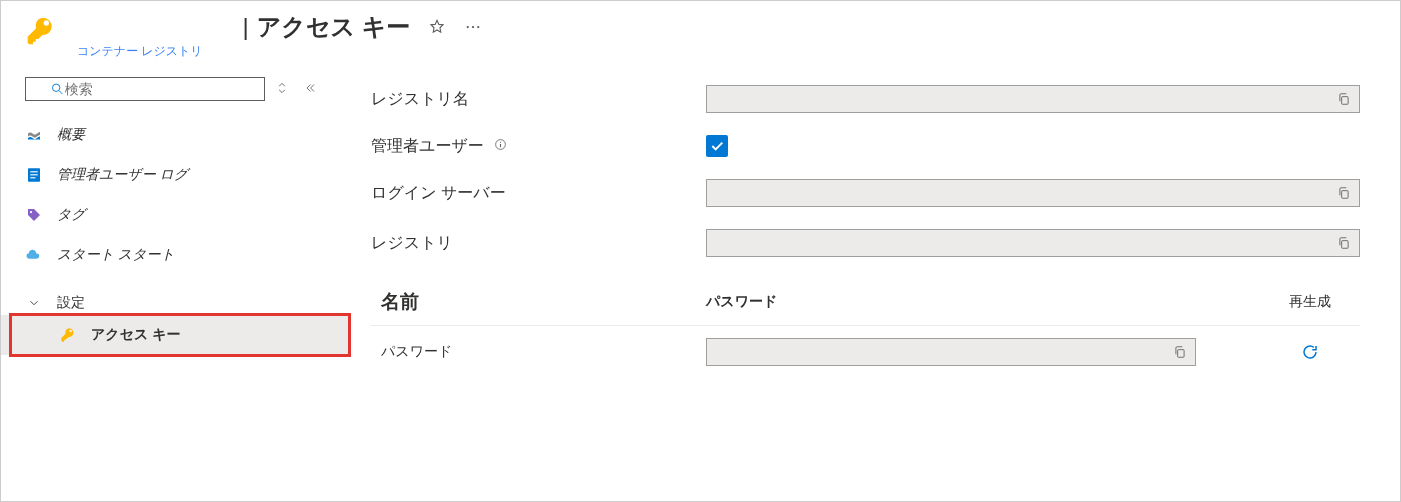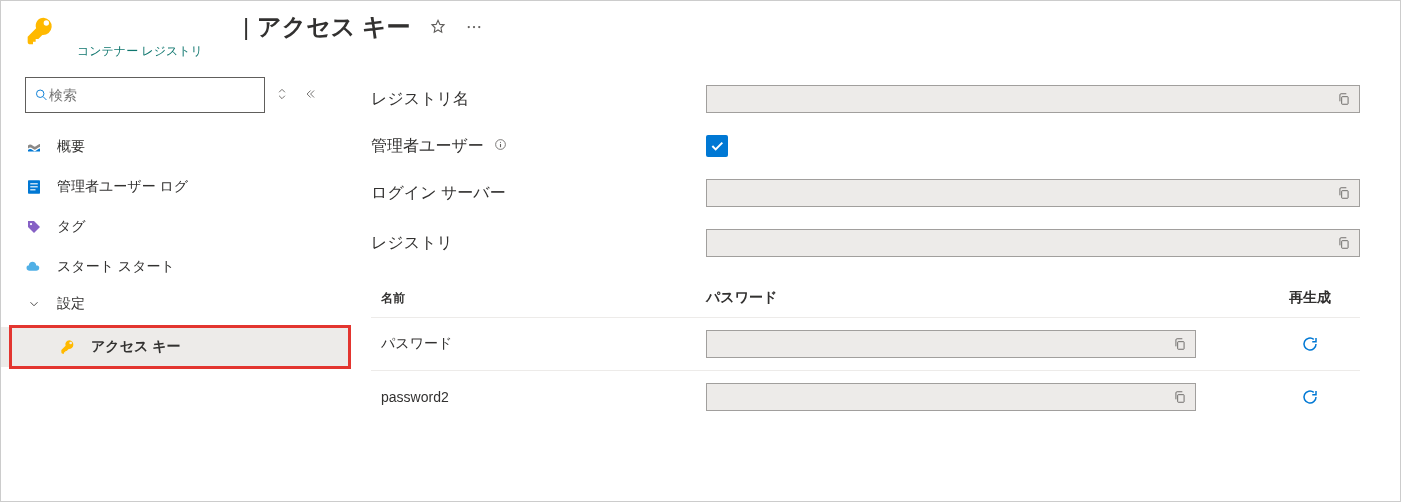--- a/index.html
+++ b/index.html
@@ -24,23 +24,24 @@
       height: 64px;
     }
     .header-key-icon {
       width: 32px;
       height: 32px;
       margin-top: 4px;
       flex-shrink: 0;
     }
     .header-sub {
       font-size: 12px;
-      color: #0f766e;
+      color: #3b82f6;
       margin-left: 20px;
       margin-top: 32px;
+      font-family: Liberation Serif, serif;
     }
     .header-title-wrap {
       display: flex;
       align-items: center;
       margin-left: 40px;
     }
     .header-title {
       font-size: 24px;
       font-weight: 600;
       color: #323130;
@@ -69,24 +70,24 @@
     }
     .search-row {
       display: flex;
       align-items: center;
       padding: 4px 20px 14px 24px;
       gap: 10px;
     }
     .search-box {
       flex: 1;
       border: 1px solid #605e5c;
-      height: 36px;
-      display: flex;
-      align-items: center;
-      padding: 0 8px;
+      height: 24px;
+      display: flex;
+      align-items: center;
+      padding: 0 24px;
       max-width: 240px;
     }
     .search-input {
       border: none;
       outline: none;
       width: 100%;
       font-size: 14px;
       color: #605e5c;
       background: transparent;
     }
@@ -94,36 +95,37 @@
       display: flex;
       gap: 14px;
       color: #605e5c;
     }
     .nav-item {
       display: flex;
       align-items: center;
       padding: 8px 0 8px 24px;
       height: 40px;
       cursor: pointer;
+      font-style: italic;
     }
     .nav-icon {
       width: 18px;
       height: 18px;
       margin-right: 14px;
       display: inline-flex;
       align-items: center;
       justify-content: center;
       flex-shrink: 0;
     }
     .nav-label {
       font-size: 14px;
     }
     .nav-section-header {
       display: flex;
-      align-items: flex-start;
+      align-items: flex-end;
       padding: 8px 0 3px 24px;
       height: 40px;
       cursor: pointer;
     }
     .nav-sub-item {
       display: flex;
       align-items: center;
       padding: 8px 0 8px 58px;
       height: 40px;
       cursor: pointer;
@@ -199,33 +201,33 @@
       color: #605e5c;
     }
     .table-header {
       display: flex;
       align-items: center;
       padding: 10px 0;
       margin-top: 8px;
     }
     .th-name {
       width: 335px;
-      font-size: 12px;
+      font-size: 19px;
       font-weight: 600;
       padding-left: 10px;
     }
     .th-password {
       flex: 1;
       font-size: 14px;
       font-weight: 600;
     }
     .th-regen {
       width: 100px;
       font-size: 14px;
-      font-weight: 700;
+      font-weight: 400;
       text-align: center;
     }
     .table-row {
       display: flex;
       align-items: center;
       border-top: 1px solid #edebe9;
       padding: 12px 0;
     }
     .td-name {
       width: 335px;
@@ -447,34 +449,14 @@
       </div>
       <div class="td-regen">
         <span class="regen-btn">
             <svg viewBox="0 0 24 24" width="18" height="18">
               <path fill="none" stroke="#0078d4" stroke-width="2" d="M20 12a8 8 0 1 1-3-6.2M20 4v5h-5"></path>
             </svg>
           </span>
       </div>
     </div>
 
-    <div class="table-row">
-      <div class="td-name">password2</div>
-      <div class="td-password">
-        <div class="password-box">
-          <span class="copy-btn">
-              <svg viewBox="0 0 24 24" width="14" height="14">
-                <rect x="8" y="8" width="11" height="13" rx="1" fill="none" stroke="#605e5c" stroke-width="1.5"></rect>
-                <path fill="none" stroke="#605e5c" stroke-width="1.5" d="M5 16V5a2 2 0 0 1 2-2h9"></path>
-              </svg>
-            </span>
-        </div>
-      </div>
-      <div class="td-regen">
-        <span class="regen-btn">
-            <svg viewBox="0 0 24 24" width="18" height="18">
-              <path fill="none" stroke="#0078d4" stroke-width="2" d="M20 12a8 8 0 1 1-3-6.2M20 4v5h-5"></path>
-            </svg>
-          </span>
-      </div>
-    </div>
   </div>
 </div>
 
 </body></html>

